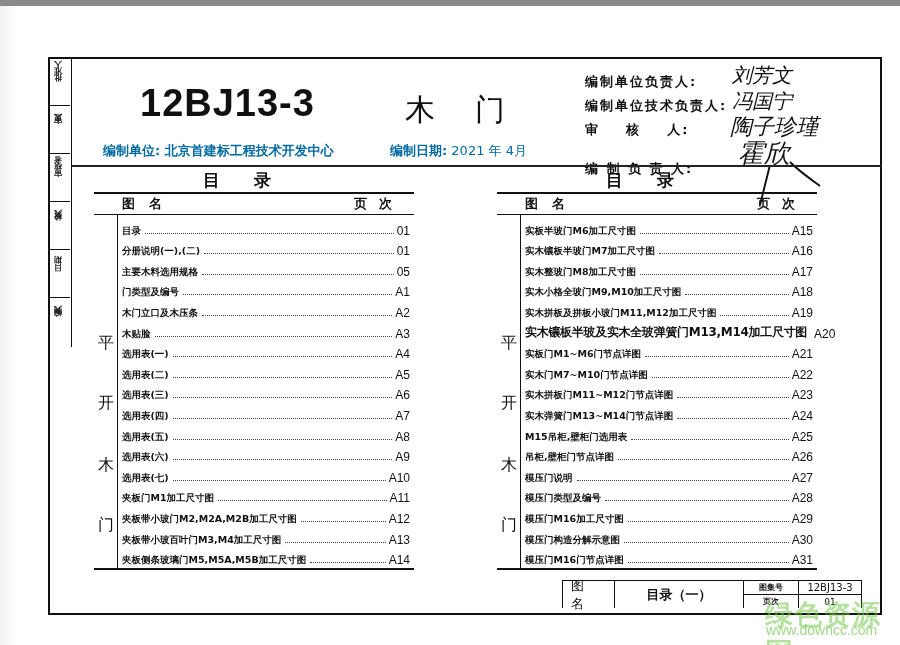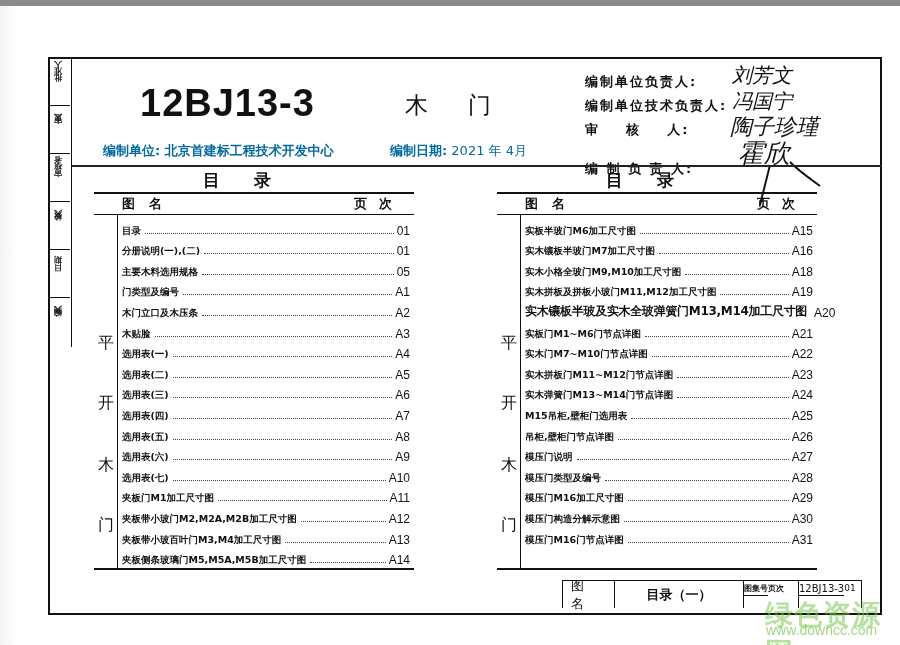--- a/index.html
+++ b/index.html
@@ -24,21 +24,21 @@
   }
   .margin-cell span {
     writing-mode:vertical-rl; transform:rotate(180deg);
     font-size:8px; font-weight:bold; letter-spacing:2px; color:#222;
   }
   .title-code {
     position:absolute; left:140px; top:82px; font-size:38px; font-weight:bold;
     font-family:"Liberation Sans", sans-serif; letter-spacing:1px;
   }
   .title-name {
-    position:absolute; left:405px; top:90px; font-size:23px; letter-spacing:40px;
+    position:absolute; left:405px; top:90px; font-size:30px; letter-spacing:40px;
     font-family:"DejaVu Sans", sans-serif;
   }
   .subline {
     position:absolute; top:142px; font-size:13px; font-weight:bold; color:#0369a1;
   }
   .header-rule {
     position:absolute; left:72px; top:165px; width:810px; height:2px; background:#222;
   }
   .sign-label {
     position:absolute; left:585px; font-size:13px; font-weight:bold; letter-spacing:2px;
@@ -74,21 +74,21 @@
   .toc-row .r-dots {
     flex:1; border-bottom:1px dotted #444; margin:0 3px 4px 4px; height:1px;
   }
   .toc-row .r-page { font-size:12px; font-weight:normal; font-family:"Liberation Sans", sans-serif; }
   
   .tb {
     position:absolute; left:562px; top:580px; width:300px; height:28px;
     border:1.5px solid #111; border-bottom:none; box-sizing:border-box; display:flex;
   }
   .tb-cell { border-right:1.5px solid #111; display:flex; align-items:center; justify-content:center; font-size:13px; }
-  .tb-small { display:flex; flex-direction:row; }
+  .tb-small { display:flex; flex-direction:column; }
   .tb-small div { height:14px; font-size:8px; display:flex; align-items:center; justify-content:center; border-bottom:1px solid #111; }
   .watermark {
     position:absolute; left:765px; top:596px; font-size:28px; font-weight:bold; color:rgba(120,200,80,0.55); letter-spacing:1px;
   }
   .watermark-url {
     position:absolute; left:766px; top:622px; font-size:14px; color:rgba(120,200,80,0.7); font-family:"Liberation Sans", sans-serif;
   }
 </style>
 </head>
 <body>
@@ -268,20 +268,25 @@
           <span class="r-name">实板半玻门M6加工尺寸图</span>
           <span class="r-dots"></span>
           <span class="r-page">A15</span>
         </div>
       <div class="toc-row">
           <span class="r-name">实木镶板半玻门M7加工尺寸图</span>
           <span class="r-dots"></span>
           <span class="r-page">A16</span>
         </div>
       <div class="toc-row">
+          <span class="r-name">实木整玻门M8加工尺寸图</span>
+          <span class="r-dots"></span>
+          <span class="r-page">A17</span>
+        </div>
+      <div class="toc-row">
           <span class="r-name">实木小格全玻门M9,M10加工尺寸图</span>
           <span class="r-dots"></span>
           <span class="r-page">A18</span>
         </div>
       <div class="toc-row">
           <span class="r-name">实木拼板及拼板小玻门M11,M12加工尺寸图</span>
           <span class="r-dots"></span>
           <span class="r-page">A19</span>
         </div>
       <div class="toc-row">

